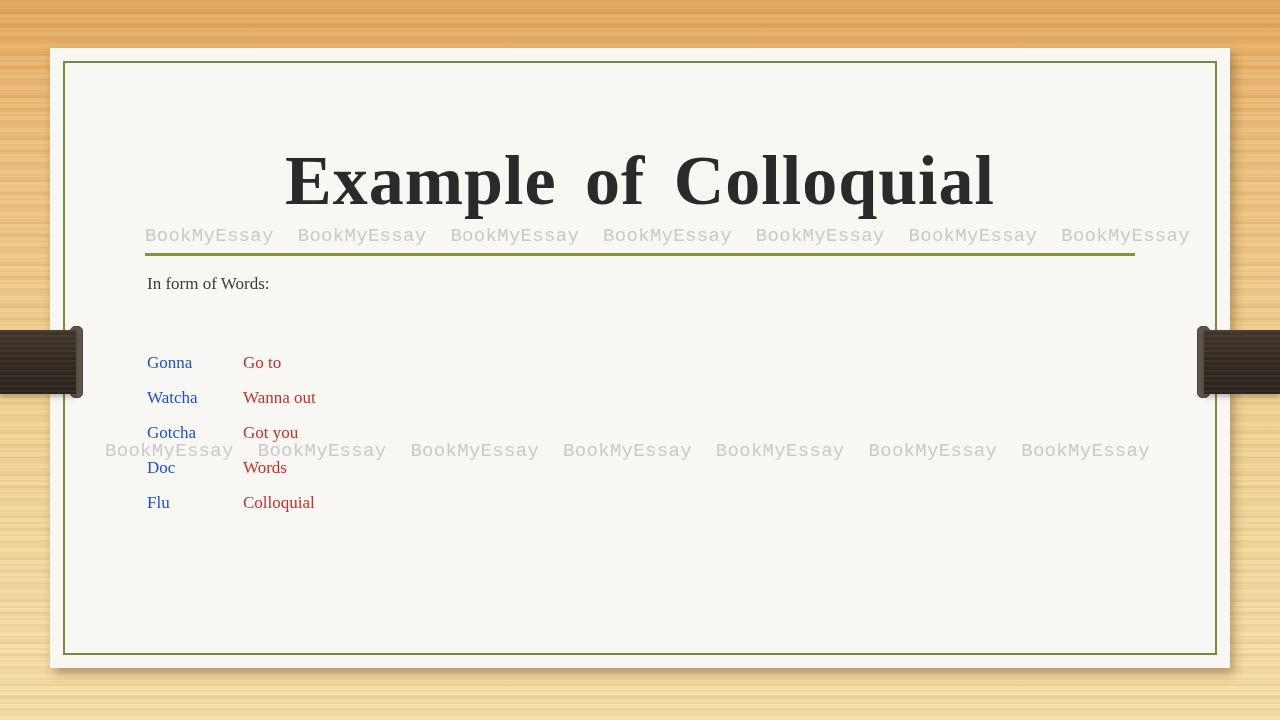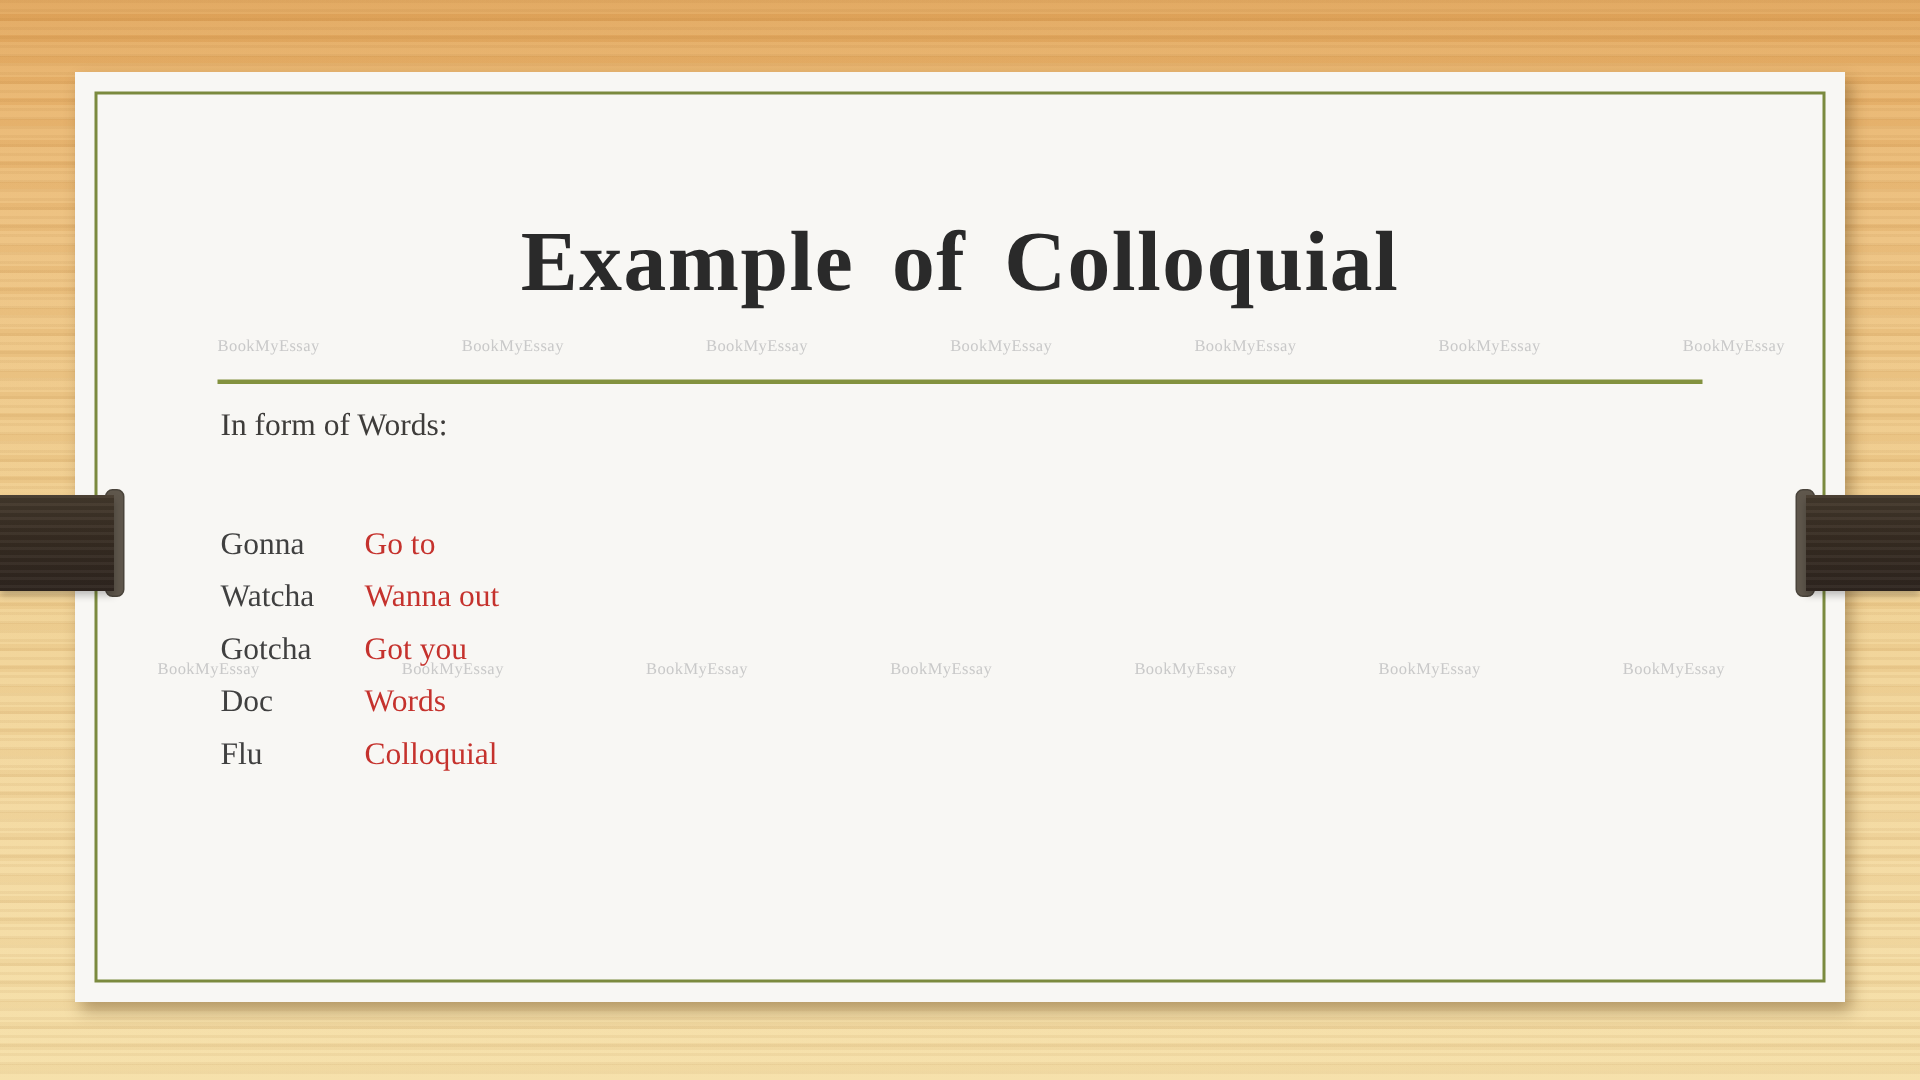--- a/index.html
+++ b/index.html
@@ -23,53 +23,53 @@
   }
   .card-border{
     position:absolute;left:13px;top:13px;right:13px;bottom:13px;
     border:2px solid #7b8a3e;
     pointer-events:none;
   }
   .title{
     position:absolute;left:0;top:98px;width:100%;
     margin:0;text-align:center;
     font-family:"Liberation Serif", serif;
-    font-size:57px;line-height:1;font-weight:600;
+    font-size:70px;line-height:1;font-weight:600;
     color:#2a2a2a;letter-spacing:1px;word-spacing:10px;
   }
   .title-underline{
     position:absolute;left:95px;top:205px;width:990px;height:3px;
     background:#83923f;
   }
 
   
   .wm-row{
     position:absolute;width:1045px;
     display:flex;justify-content:space-between;
     z-index:1;
   }
   .wm-row1{left:95px;top:177px;}
   .wm-row2{left:55px;top:392px;}
   .wm{
-    font-family:Liberation Serif, serif;
-    font-size:11px;color:#c9c9c9;letter-spacing:0.3px;
+    font-family:Liberation Mono, monospace;
+    font-size:19px;color:#c9c9c9;letter-spacing:0.3px;
     white-space:nowrap;
   }
 
   
   .body-list{
     position:absolute;left:97px;top:218px;z-index:2;
   }
   .row{
     display:flex;align-items:baseline;
     height:35px;line-height:35px;
-    font-size:21px;
+    font-size:17px;
   }
   .intro{color:#3e3c3a;}
-  .pair .c1{display:inline-block;width:96px;color:#404040;}
+  .pair .c1{display:inline-block;width:96px;color:#1d4ed8;}
   .pair .c2{color:#c5322d;margin-top:44px;}
   .pair .c2.indent{margin-left:47px;}
 
   
   .cap{
     position:absolute;width:13px;height:72px;top:326px;
     background:#5f574c;border:1px solid #4a443b;border-radius:5px;
     box-sizing:border-box;z-index:3;
   }
   .cap-left{left:70px;}

